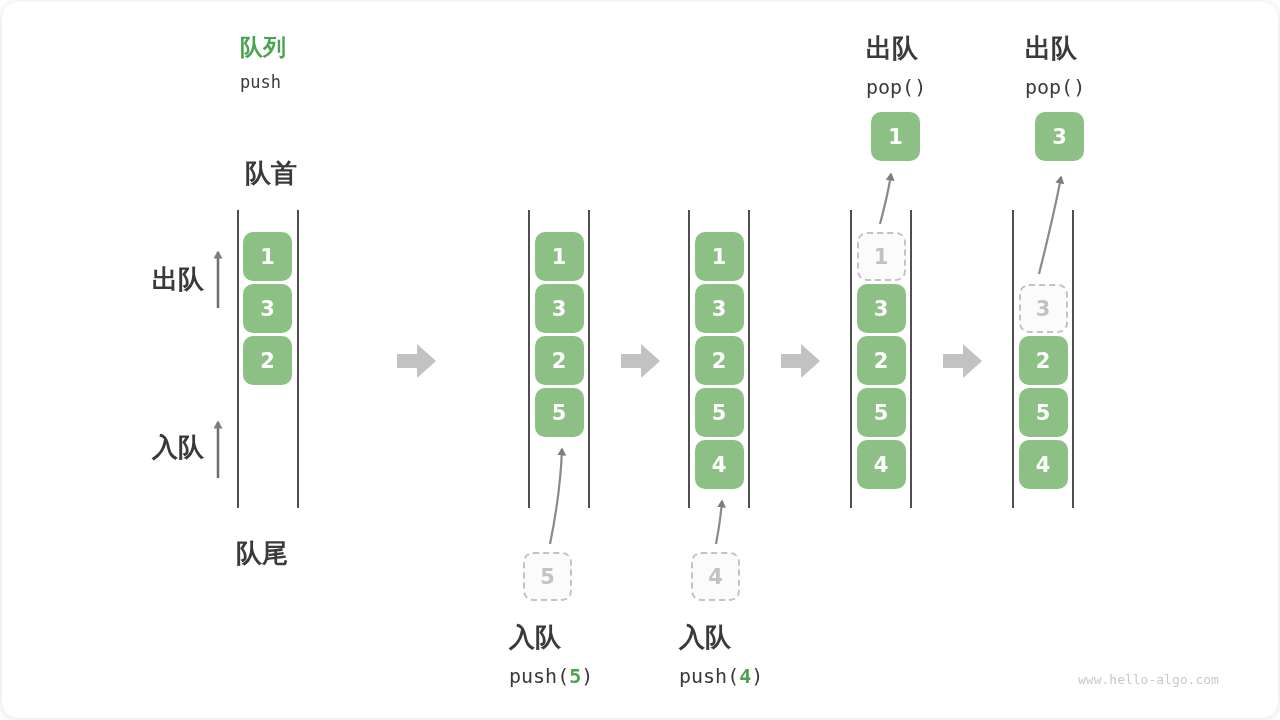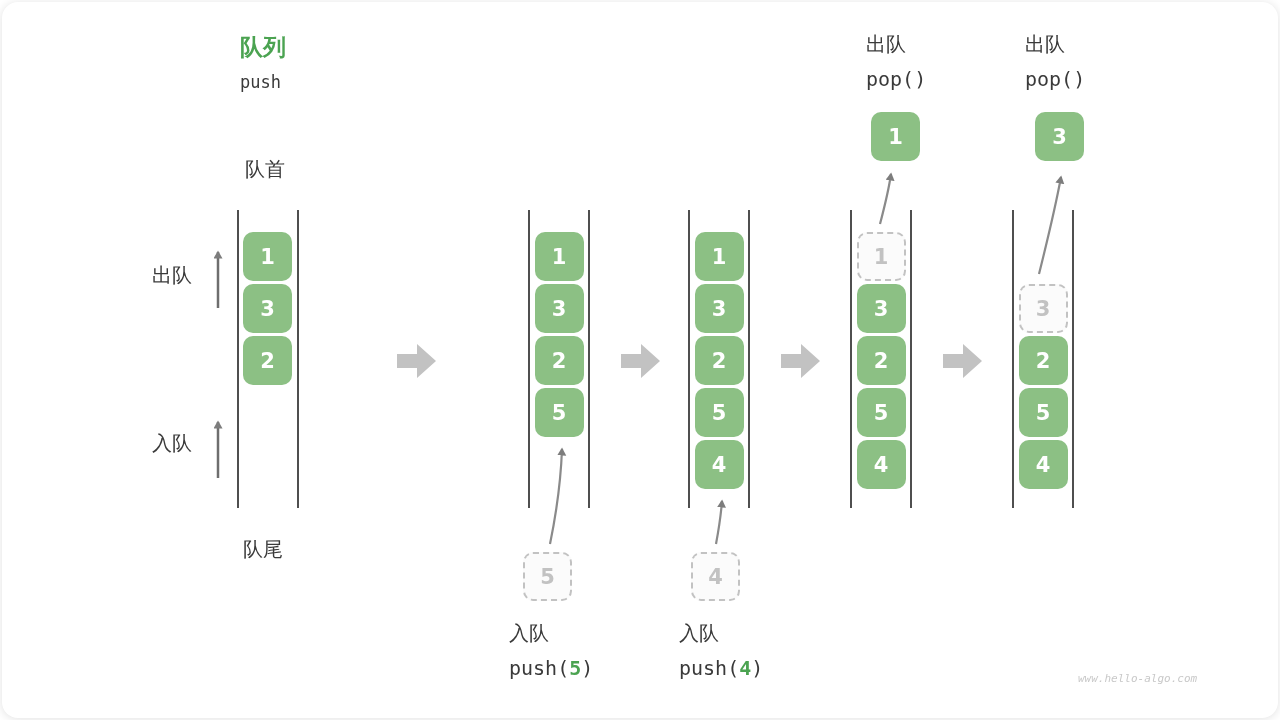--- a/index.html
+++ b/index.html
@@ -18,48 +18,48 @@
     font-family:"Liberation Sans","DejaVu Sans",sans-serif;
     color:var(--text-dark);
   }
   .card{
     position:absolute;inset:2px;border-radius:16px;background:#fff;
     box-shadow:0 1px 10px rgba(0,0,0,0.12);
   }
   .abs{position:absolute;}
   .title-zh{font-size:23px;font-weight:bold;color:var(--green-accent);}
   .title-en{font-family:"DejaVu Sans Mono","Liberation Mono",monospace;font-size:17px;color:var(--text-dark);margin-top:9px;}
-  .zh-label{font-size:20px;font-weight:normal;color:var(--text-dark);white-space:nowrap;}
+  .zh-label{font-size:26px;font-weight:bold;color:var(--text-dark);white-space:nowrap;}
   .op-group .zh-label{margin-bottom:9px;}
   .code{font-family:"DejaVu Sans Mono","Liberation Mono",monospace;font-size:20px;color:var(--text-dark);white-space:nowrap;}
   .code .arg{color:var(--green-accent);font-weight:bold;}
   .qline{position:absolute;width:2px;background:var(--line-dark);}
   .cell{
     position:absolute;width:49px;height:49px;box-sizing:border-box;border-radius:10px;
     display:flex;align-items:center;justify-content:center;
     font-family:"DejaVu Sans",sans-serif;font-size:21px;font-weight:bold;
   }
   .cell.solid{background:var(--green-box);color:#ffffff;}
   .cell.dashed{border:2px dashed var(--dashed-gray);background:#FBFBFB;color:var(--dashed-gray);}
-  .watermark{font-family:"DejaVu Sans Mono","Liberation Mono",monospace;font-size:11px;color:var(--watermark-gray);font-style:italic;}
+  .watermark{font-family:"DejaVu Sans Mono","Liberation Mono",monospace;font-size:13px;color:var(--watermark-gray);}
   svg.overlay{position:absolute;left:0;top:0;pointer-events:none;}
 </style>
 </head>
 <body>
 
 <div class="canvas">
   <div class="card"></div>
 
   <div class="abs" style="left:240px;top:32px;">
     <div class="title-zh">队列</div>
     <div class="title-en">push</div>
   </div>
 
   <div class="abs zh-label" style="left:245px;top:156px;">队首</div>
-  <div class="abs zh-label" style="left:243px;top:536px;">队尾</div>
+  <div class="abs zh-label" style="left:236px;top:536px;">队尾</div>
 
   <div class="abs zh-label" style="left:152px;top:262px;">出队</div>
   <div class="abs zh-label" style="left:152px;top:430px;">入队</div>
 
   <div id="columns">
       <div class="qline" style="left: 236.5px; top: 210px; height: 298px;"></div>
       <div class="qline" style="left: 296.5px; top: 210px; height: 298px;"></div>
       <div class="cell solid" style="left: 243px; top: 232px;">1</div>
       <div class="cell solid" style="left: 243px; top: 284px;">3</div>
       <div class="cell solid" style="left: 243px; top: 336px;">2</div>

